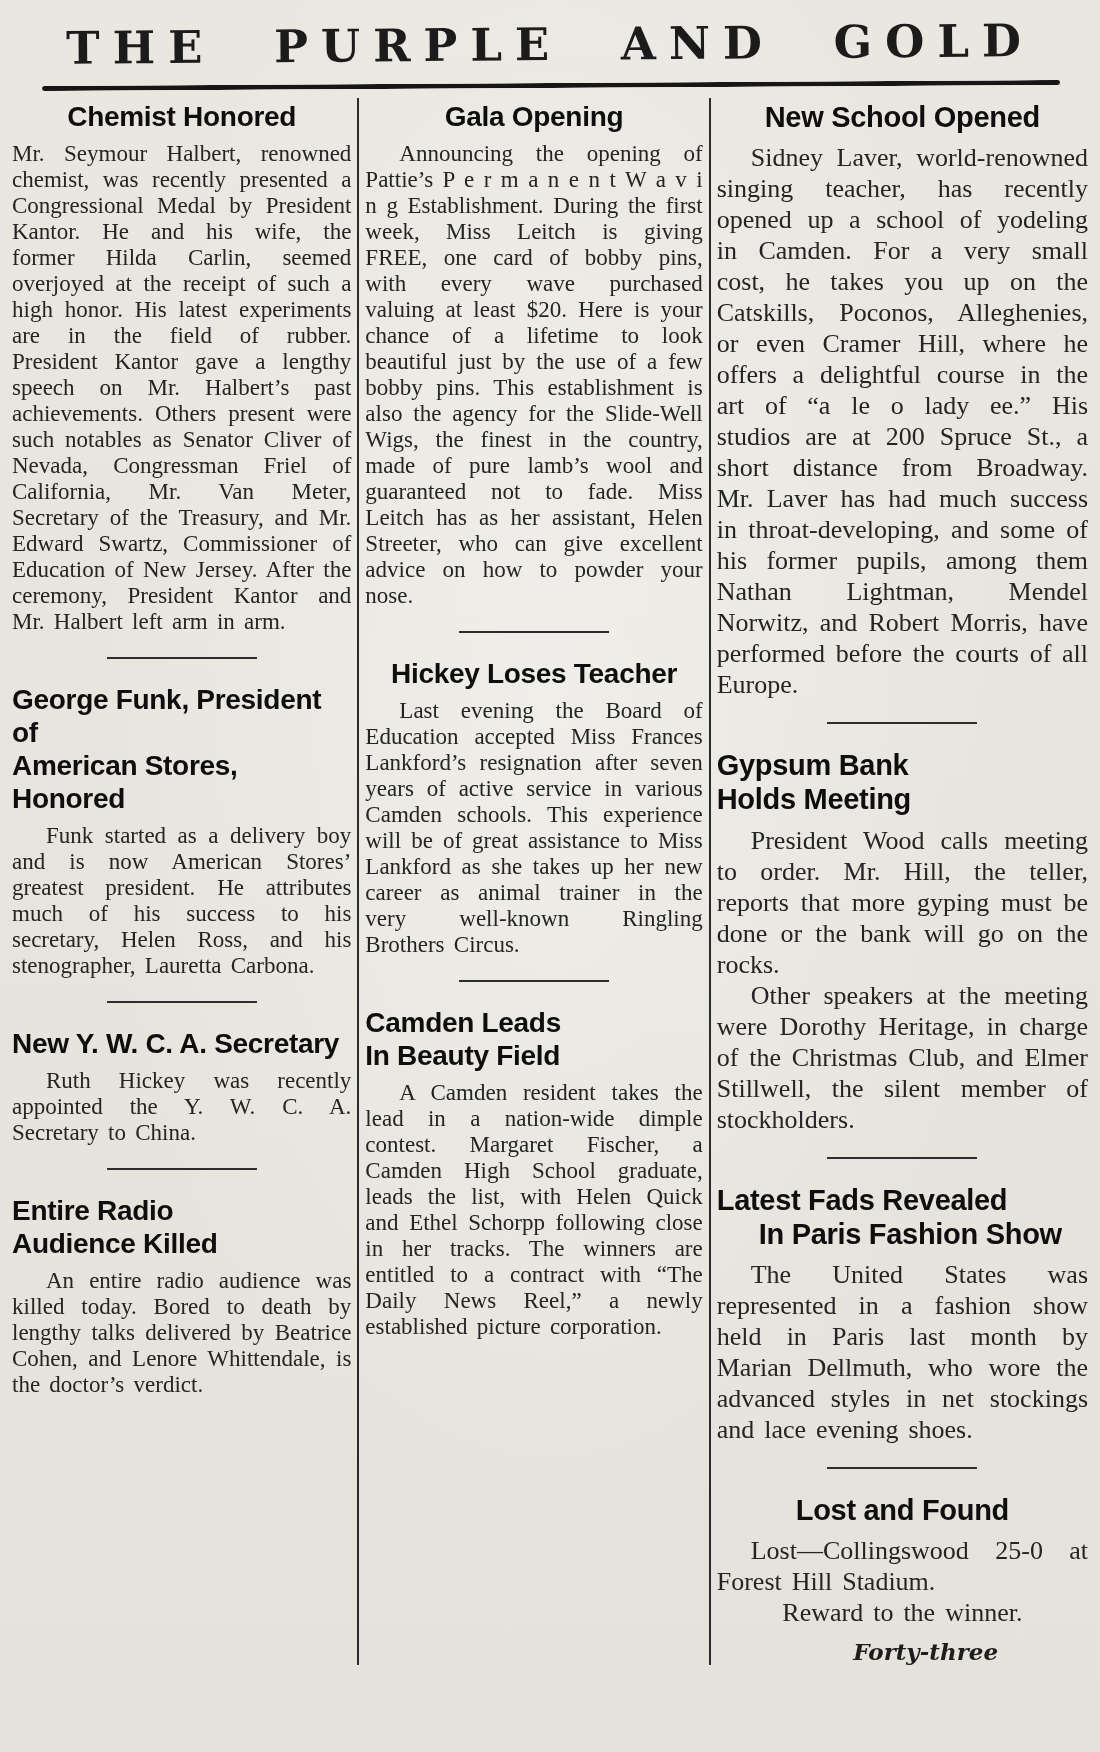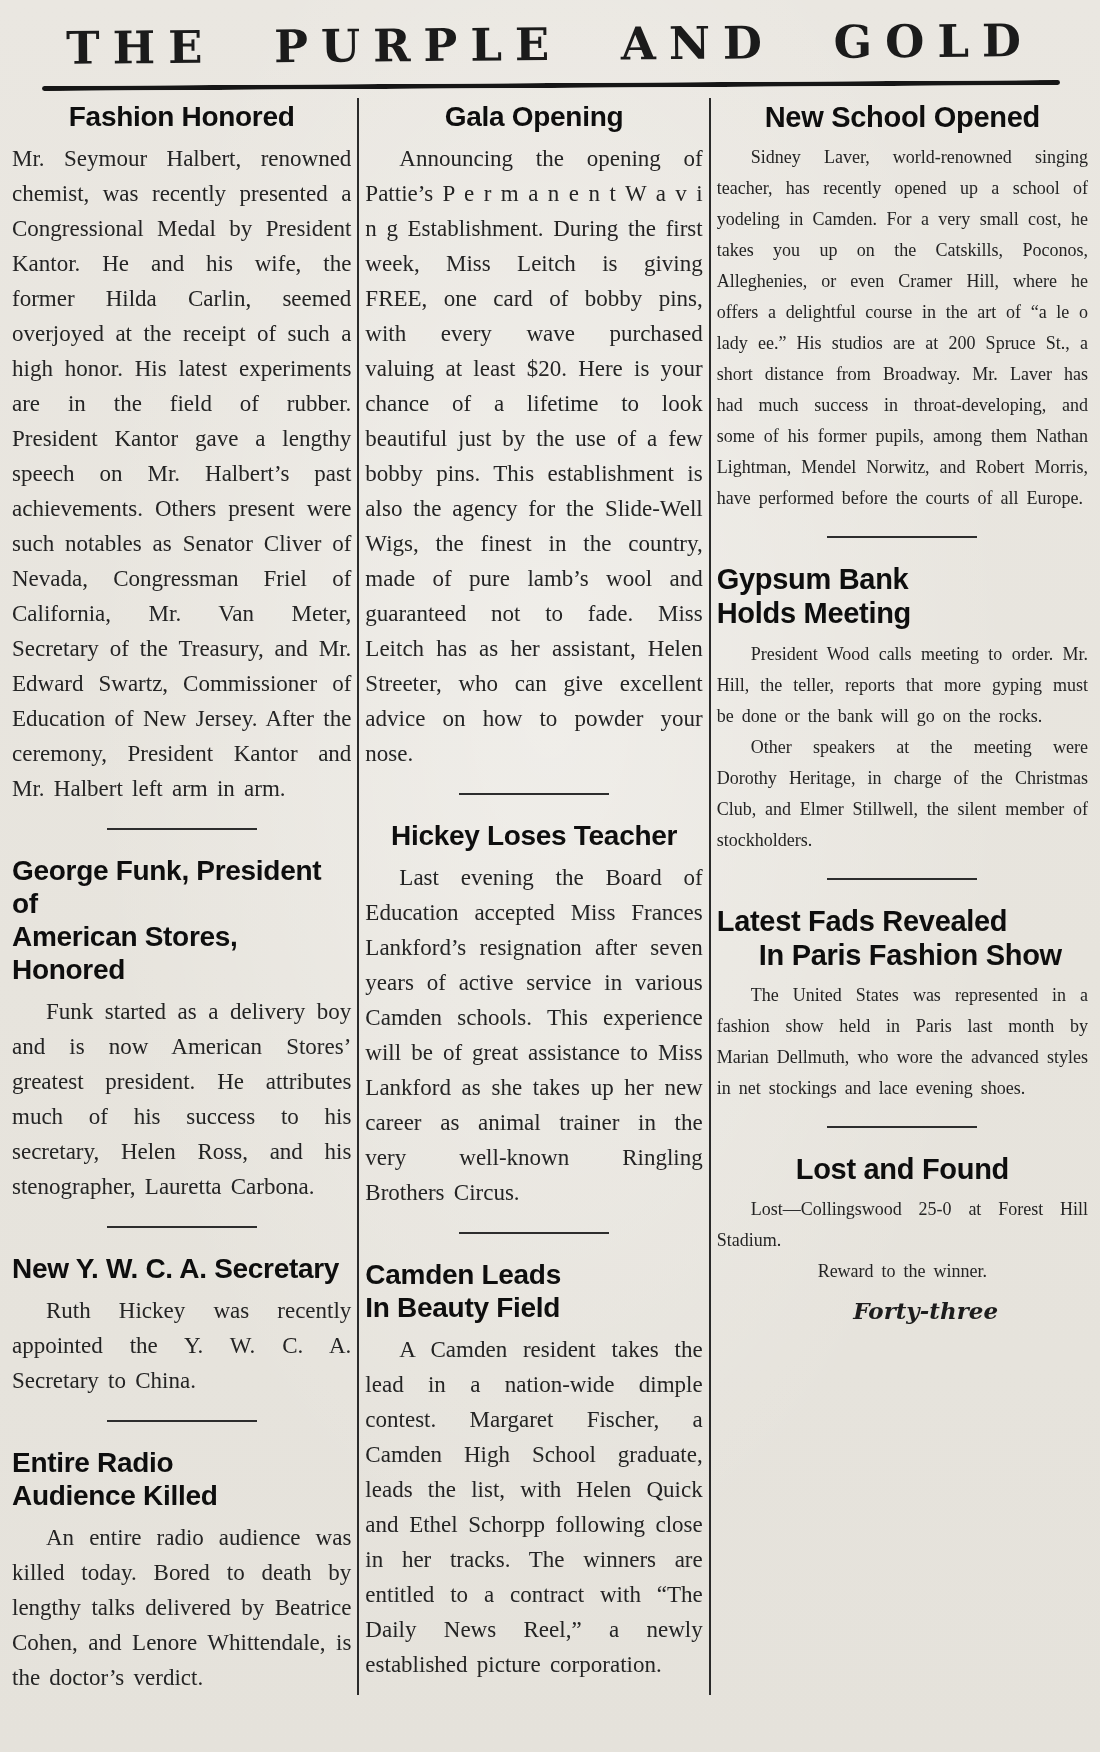--- a/index.html
+++ b/index.html
@@ -67,25 +67,25 @@
   }
   .col3 .hl{font-size:29px;}
   .hl.center{text-align:center;}
   .hl .line{display:block;}
   .hl .line.r{text-align:left;}
   .hl .line.indent{padding-left:42px;}
   
   .body{
     margin:0;
     font-size:23px;
-    line-height:35px;
+    line-height:26px;
     text-align:justify;
     word-spacing:3.5px;
   }
-  .col3 .body{font-size:18px;line-height:31px;}
+  .col3 .body{font-size:26px;line-height:31px;}
   .body.indent{text-indent:34px;}
   .body.center{text-align:center;text-indent:0;}
   .srule{
     width:150px;
     border:none;
     border-top:2px solid #2d2d2d;
     margin:22px auto 24px auto;
   }
   
   .footer{
@@ -109,21 +109,21 @@
   <header class="masthead">
     <h1 class="masthead-title">THE PURPLE AND GOLD</h1>
     <div class="masthead-rule"></div>
   </header>
 
   <main class="columns">
 
     <section class="col col1">
 
       <article>
-        <h2 class="hl center">Fashion Honored</h2>
+        <h2 class="hl center">Chemist Honored</h2>
         <p class="body">Mr. Seymour Halbert, renowned chemist, was recently presented a Congressional Medal by President Kantor. He and his wife, the former Hilda Carlin, seemed overjoyed at the receipt of such a high honor. His latest experiments are in the field of rubber. President Kantor gave a lengthy speech on Mr. Halbert’s past achievements. Others present were such notables as Senator Cliver of Nevada, Congressman Friel of California, Mr. Van Meter, Secretary of the Treasury, and Mr. Edward Swartz, Commissioner of Education of New Jersey. After the ceremony, President Kantor and Mr. Halbert left arm in arm.</p>
       </article>
 
       <hr class="srule">
 
       <article>
         <h2 class="hl">
           <span class="line">George Funk, President of</span>
           <span class="line">American Stores, Honored</span>
         </h2>

